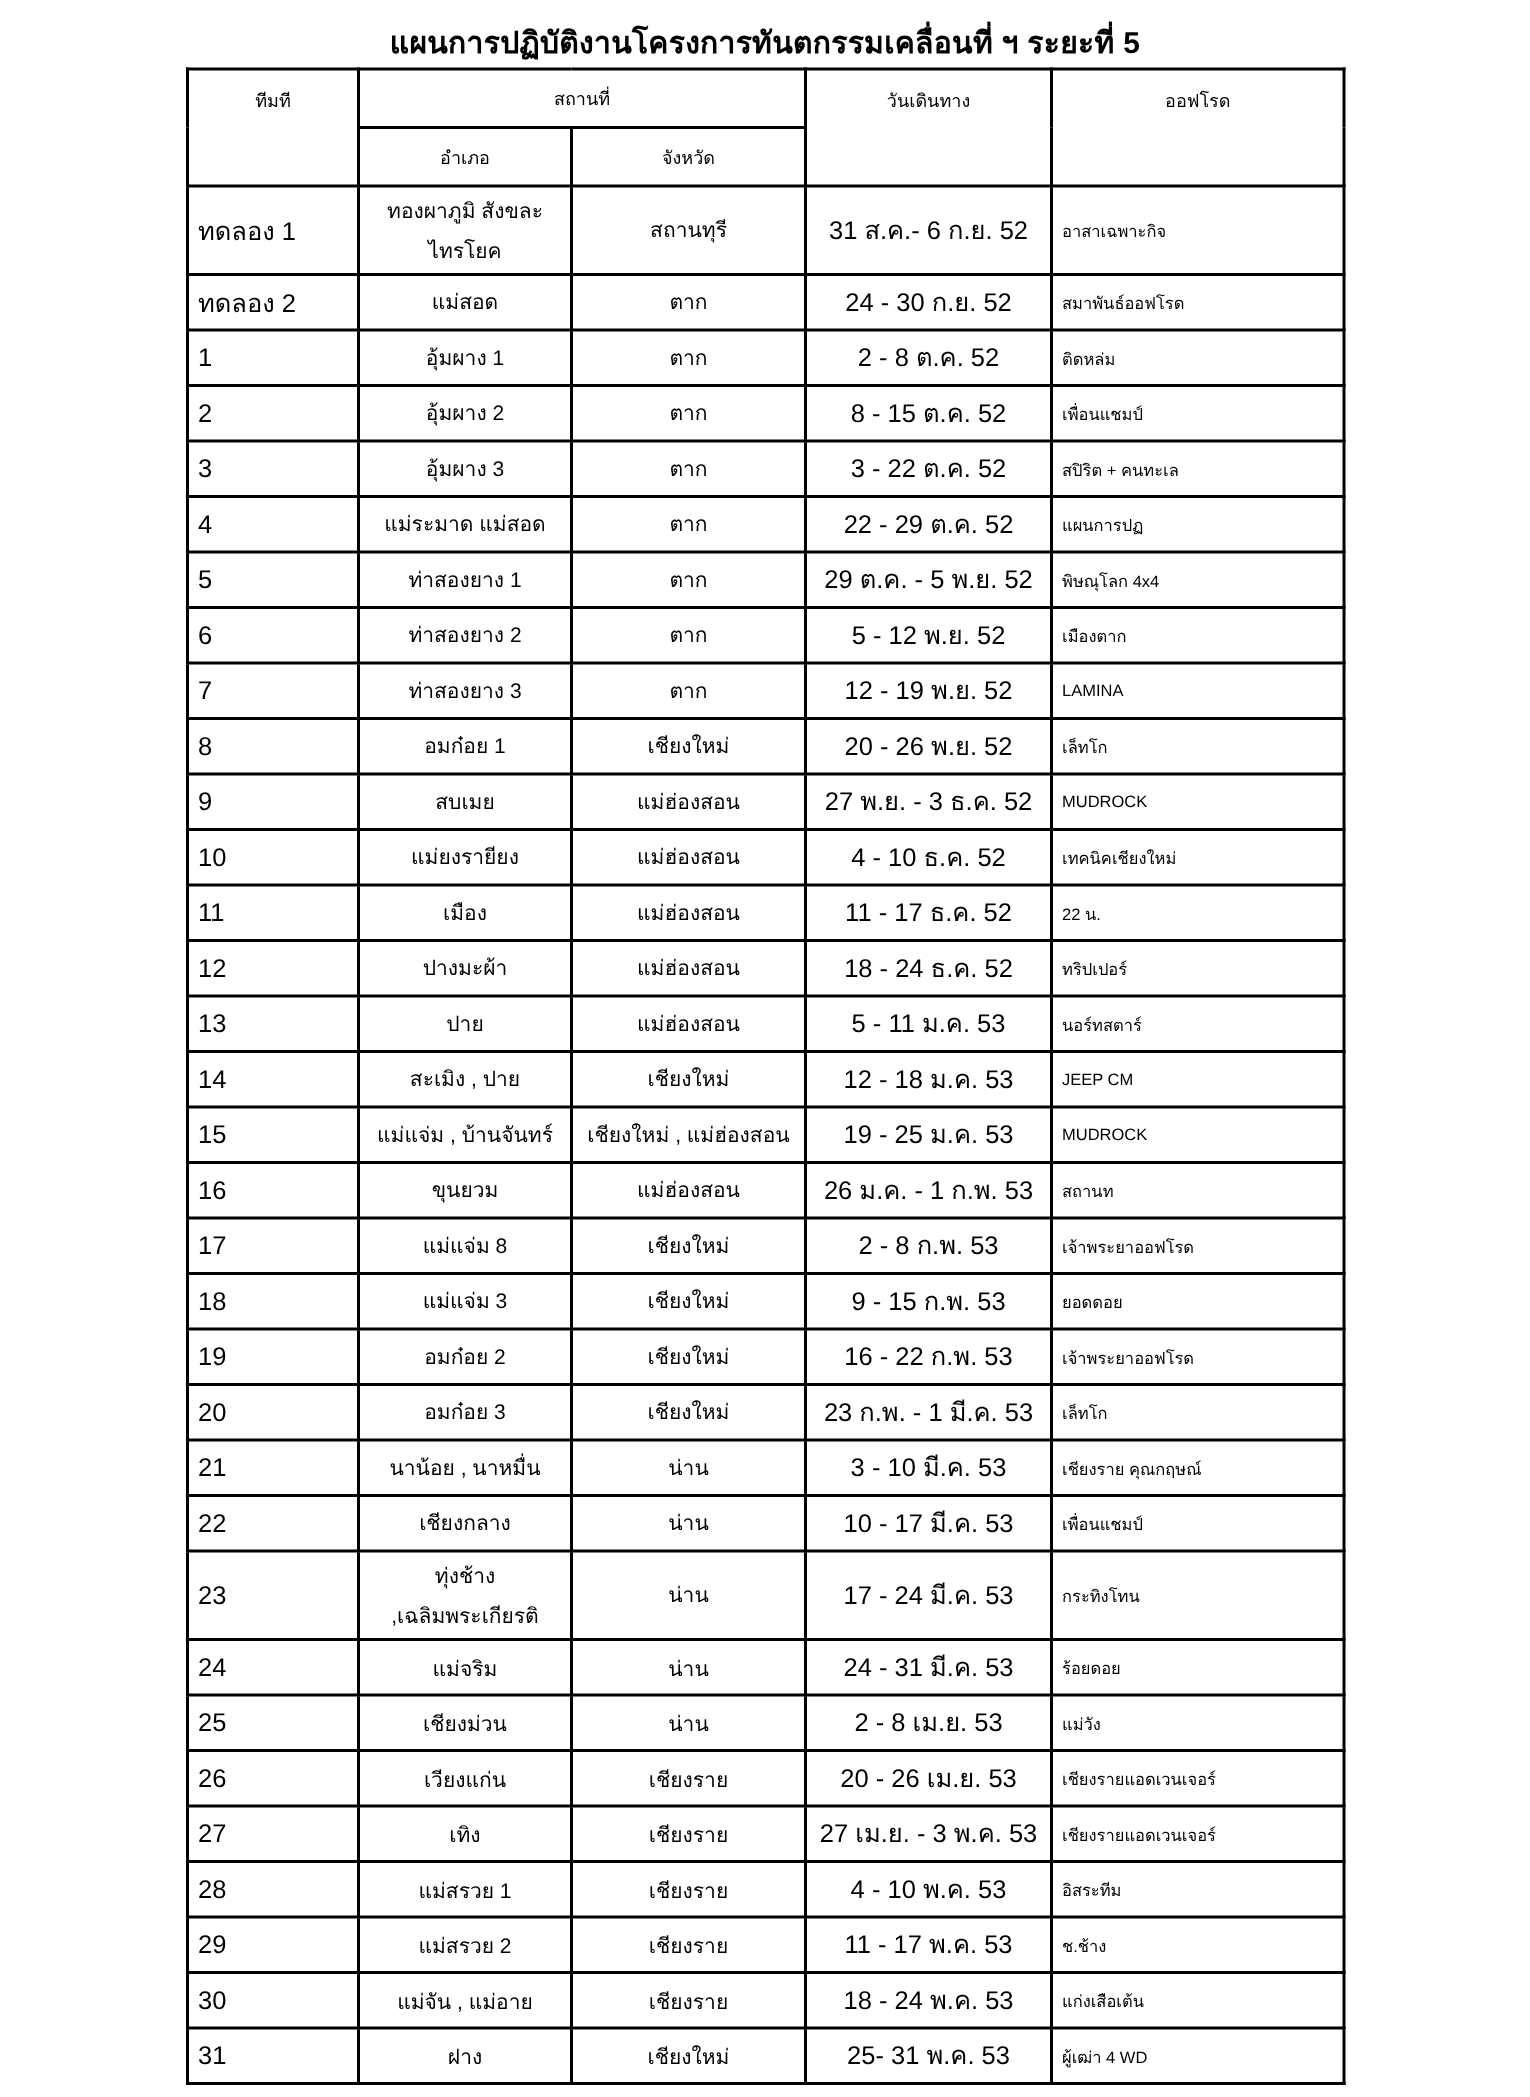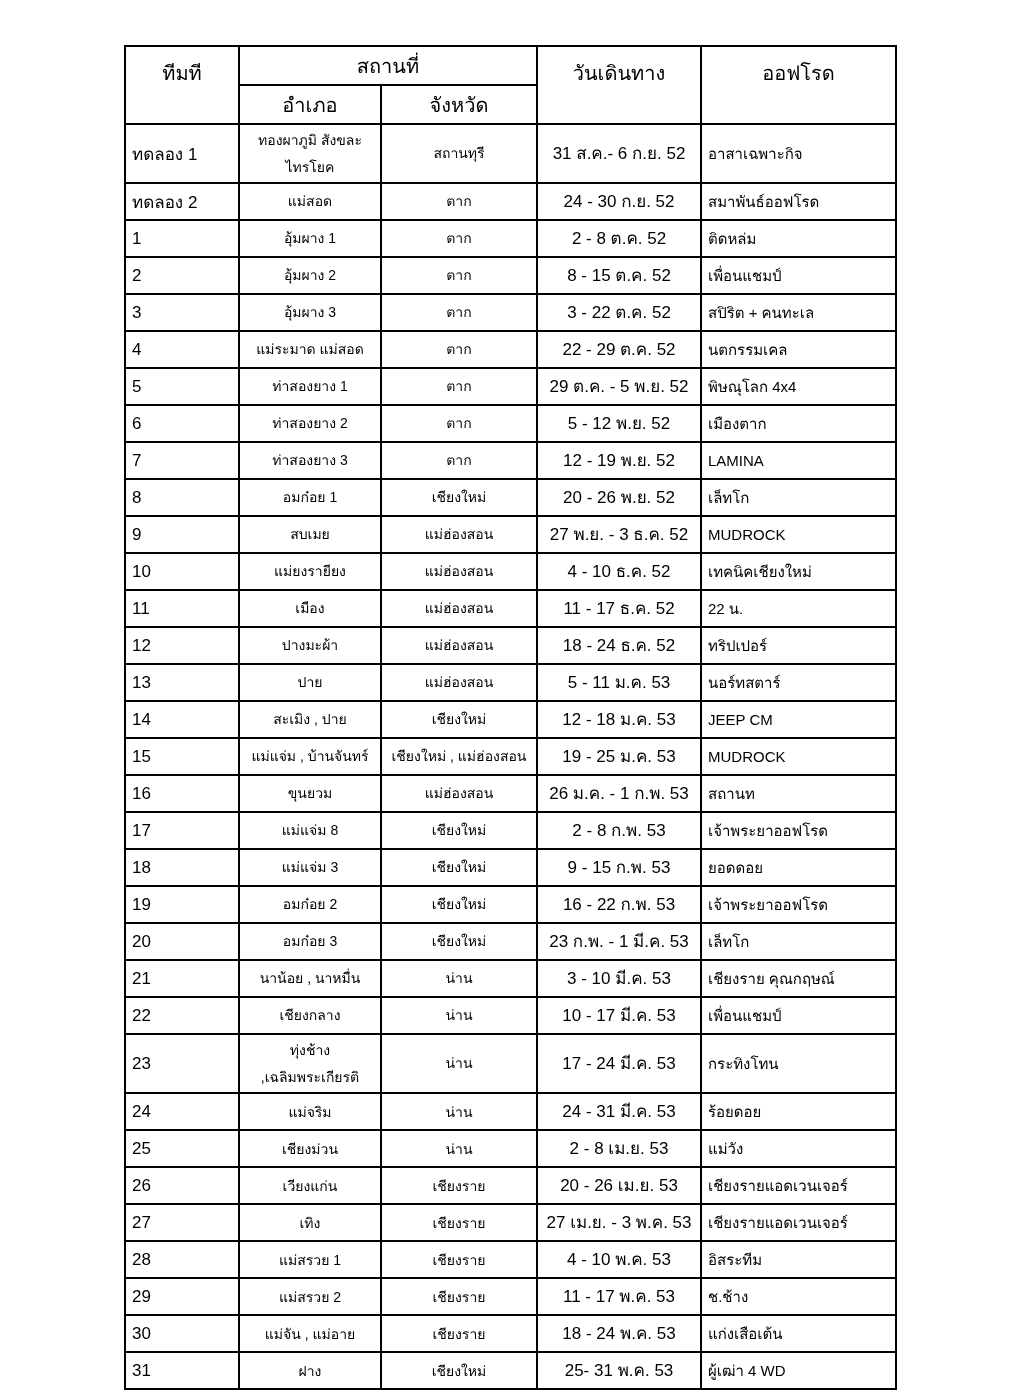--- a/index.html
+++ b/index.html
@@ -36,21 +36,21 @@
     table-layout: fixed;
   }
   table.schedule th,
   table.schedule td {
     border: 2px solid #000000;
     padding: 2px 6px;
     font-weight: normal;
     overflow: hidden;
   }
   thead th {
-    font-size: 20px;
+    font-size: 12px;
     text-align: center;
     vertical-align: middle;
     height: 33px;
   }
   thead th.span2 {
     vertical-align: top;
     padding-top: 10px;
   }
   tbody td {
     height: 31px;
@@ -66,28 +66,29 @@
     line-height: 1.9;
   }
   td.c-date {
     text-align: center;
     font-size: 17px;
     padding-left: 8px;
     line-height: 1.6;
   }
   td.c-offroad {
     text-align: left;
-    font-size: 15px;
+    font-size: 11px;
     padding-left: 8px;
   }
 </style>
 </head>
 <body>
 
 <div class="page">
+  <h1 class="title">แผนการปฏิบัติงานโครงการทันตกรรมเคลื่อนที่ ฯ ระยะที่ 5</h1>
 
   <table class="schedule">
     <colgroup>
       <col style="width:114px">
       <col style="width:142px">
       <col style="width:156px">
       <col style="width:164px">
       <col style="width:195px">
     </colgroup>
     <thead>
@@ -136,21 +137,21 @@
     <td class="c-district">อุ้มผาง 3</td>
     <td class="c-province">ตาก</td>
     <td class="c-date">3 - 22 ต.ค. 52</td>
     <td class="c-offroad">สปิริต + คนทะเล</td>
   </tr>
         <tr>
     <td class="c-team">4</td>
     <td class="c-district">แม่ระมาด แม่สอด</td>
     <td class="c-province">ตาก</td>
     <td class="c-date">22 - 29 ต.ค. 52</td>
-    <td class="c-offroad">นตกรรมเคล</td>
+    <td class="c-offroad">แผนการปฏ</td>
   </tr>
         <tr>
     <td class="c-team">5</td>
     <td class="c-district">ท่าสองยาง 1</td>
     <td class="c-province">ตาก</td>
     <td class="c-date">29 ต.ค. - 5 พ.ย. 52</td>
     <td class="c-offroad">พิษณุโลก 4x4</td>
   </tr>
         <tr>
     <td class="c-team">6</td>

